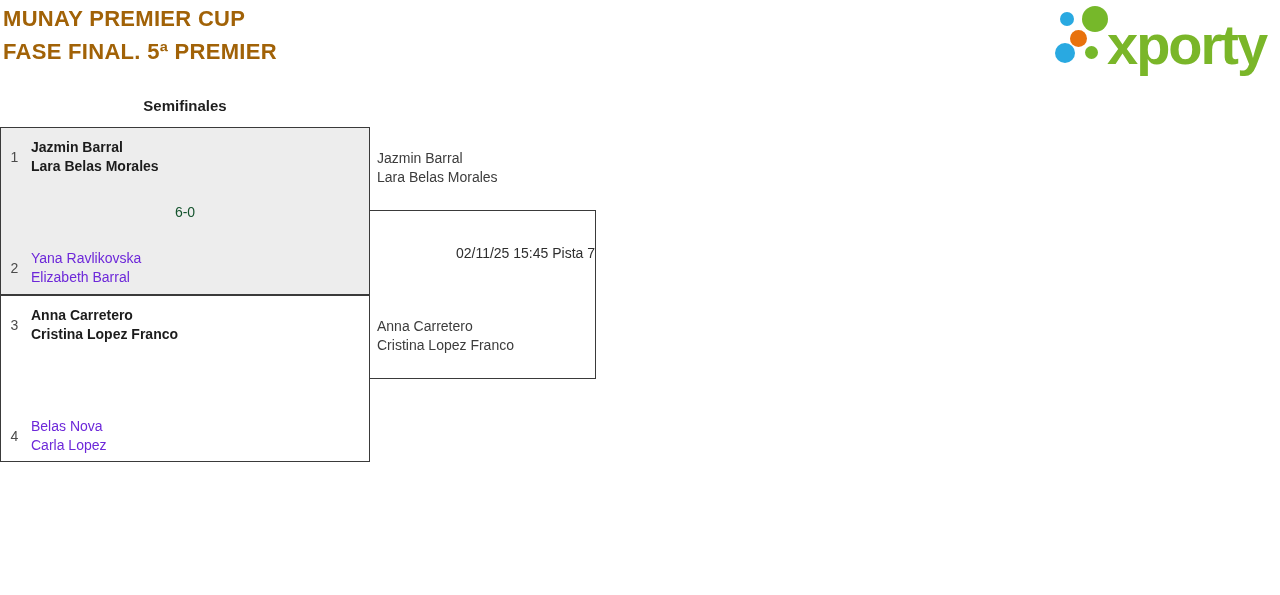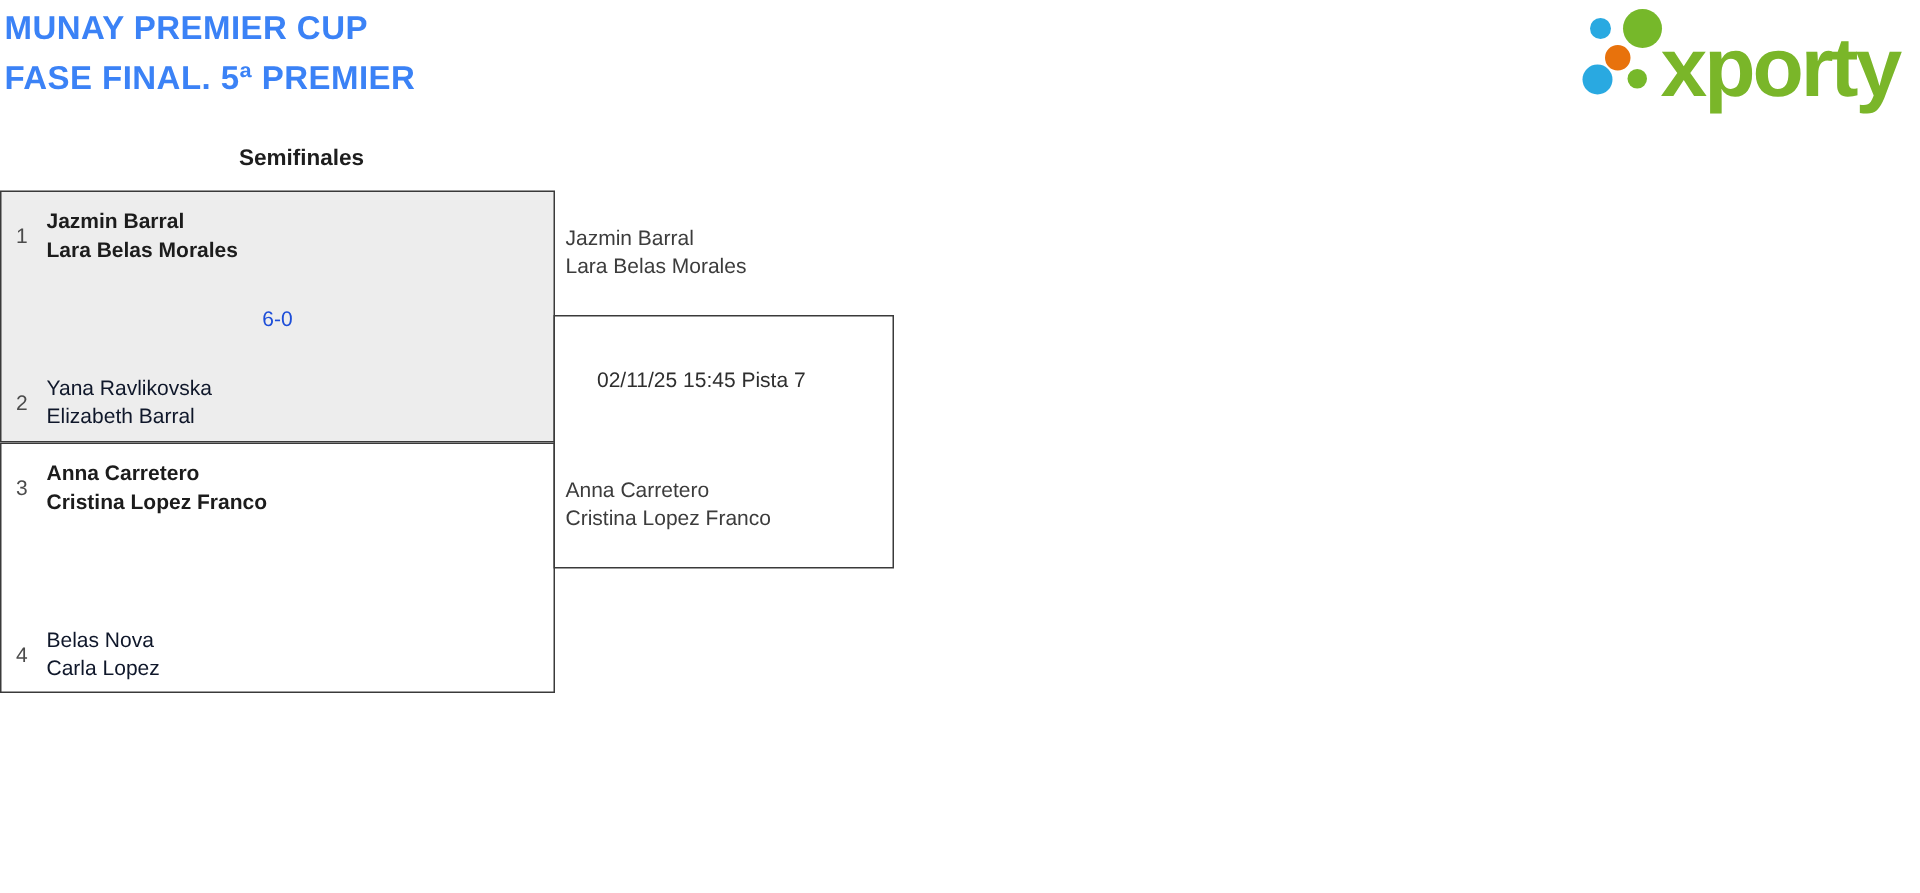--- a/index.html
+++ b/index.html
@@ -7,21 +7,21 @@
     font-family: "Liberation Sans", "DejaVu Sans", sans-serif;
     background:#ffffff;
     width:1280px; height:595px;
     overflow:hidden;
   }
   .page { position:relative; width:1280px; height:595px; background:#fff; }
 
   
   .title-block { position:absolute; left:3px; top:2px; }
   .title-line {
-    font-size:22px; font-weight:600; color:#3b82f6;
+    font-size:22px; font-weight:600; color:#a16207;
     line-height:33px; letter-spacing:0.3px; white-space:nowrap;
   }
 
   
   .logo { position:absolute; left:1048px; top:0; width:232px; height:70px; cursor:pointer; }
   .dot { position:absolute; border-radius:50%; }
   .dot-blue-small  { left:12px; top:12px; width:14px; height:14px; background:#29a9e1; }
   .dot-green-big   { left:34px; top:6px;  width:26px; height:26px; background:#76b82a; }
   .dot-orange     { left:22px; top:30px; width:17px; height:17px; background:#e8720c; }
   .dot-blue-big   { left:7px;  top:43px; width:20px; height:20px; background:#29a9e1; }
@@ -30,54 +30,54 @@
     position:absolute; left:59px; top:17px;
     font-size:56px; line-height:1; font-weight:700;
     letter-spacing:-2px; color:#7ab629;
   }
 
   
   .round-header {
     position:absolute; top:97px; text-align:center;
     font-size:15px; font-weight:600; color:#1e1e1e;
   }
-  .round-header.semis { left:0; width:370px;margin-left:16px; }
+  .round-header.semis { left:0; width:370px; }
   .round-header.final { left:369px; width:227px; }
 
   
   .match-box {
     position:absolute; left:0; width:370px; height:168px;
     border:1px solid #3a3a3a; cursor:pointer;
   }
   .match-box.m1 { top:127px; background:#ededed; }
   .match-box.m2 { top:295px; height:167px; background:#ffffff; }
 
   .slot { position:absolute; left:7px; right:8px; display:flex; gap:10px; }
   .slot.top { top:10px; }
   .slot.bottom { top:121px; }
   .seed {
     width:13px; align-self:center; text-align:center;
     font-size:14px; color:#4b4b4b;
   }
   .players { font-size:14px; line-height:19px; }
   .players.winner { font-weight:700; color:#1c1c1c; }
-  .players.loser  { font-weight:400; color:#0f172a; }
+  .players.loser  { font-weight:400; color:#6d28d9; }
 
   .score {
     position:absolute; left:0; right:0; top:76px; text-align:center;
-    font-size:14px; color:#1d4ed8;
+    font-size:14px; color:#14532d;
   }
 
   
   .final-box {
     position:absolute; left:369px; top:210px; width:227px; height:169px;
     border:1px solid #3a3a3a; background:transparent; cursor:pointer;
   }
   .final-schedule {
-    position:absolute; left:0; right:0; top:34px; text-align:left;
+    position:absolute; left:0; right:0; top:34px; text-align:right;
     font-size:14px; color:#2e2e2e;padding-left:28px;
   }
   .final-team {
     position:absolute; left:377px;
     font-size:14px; line-height:19px; font-weight:400; color:#3c3c3c;
   }
   .final-team.t1 { top:149px; }
   .final-team.t2 { top:317px; }
 </style>
 </head>

